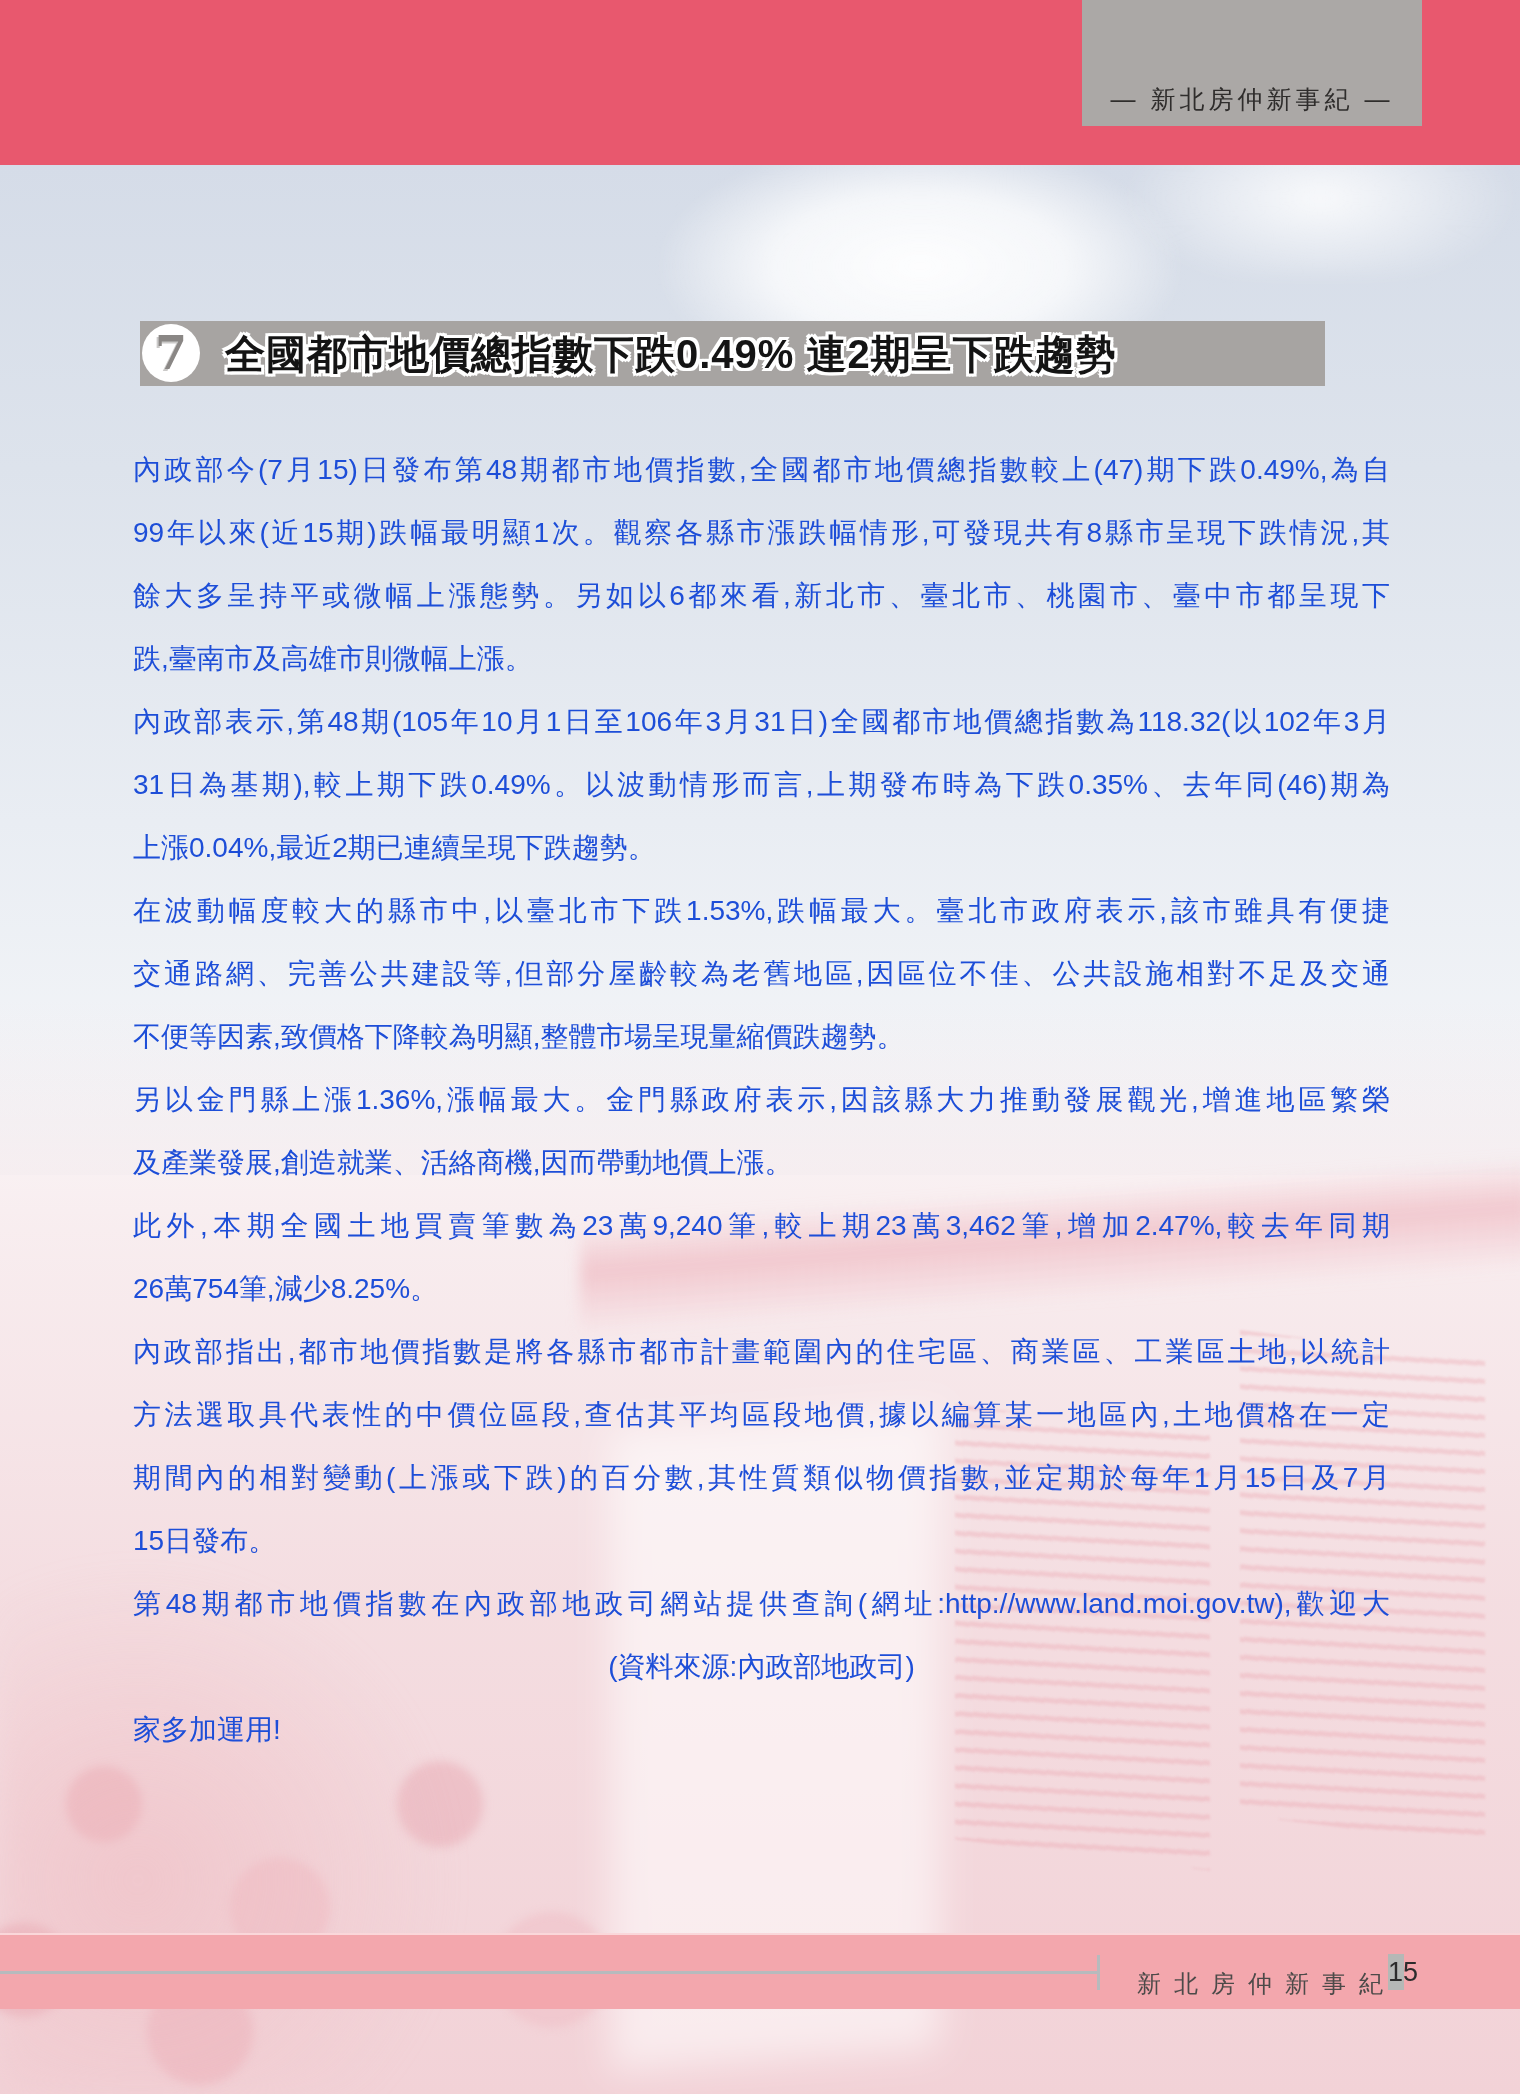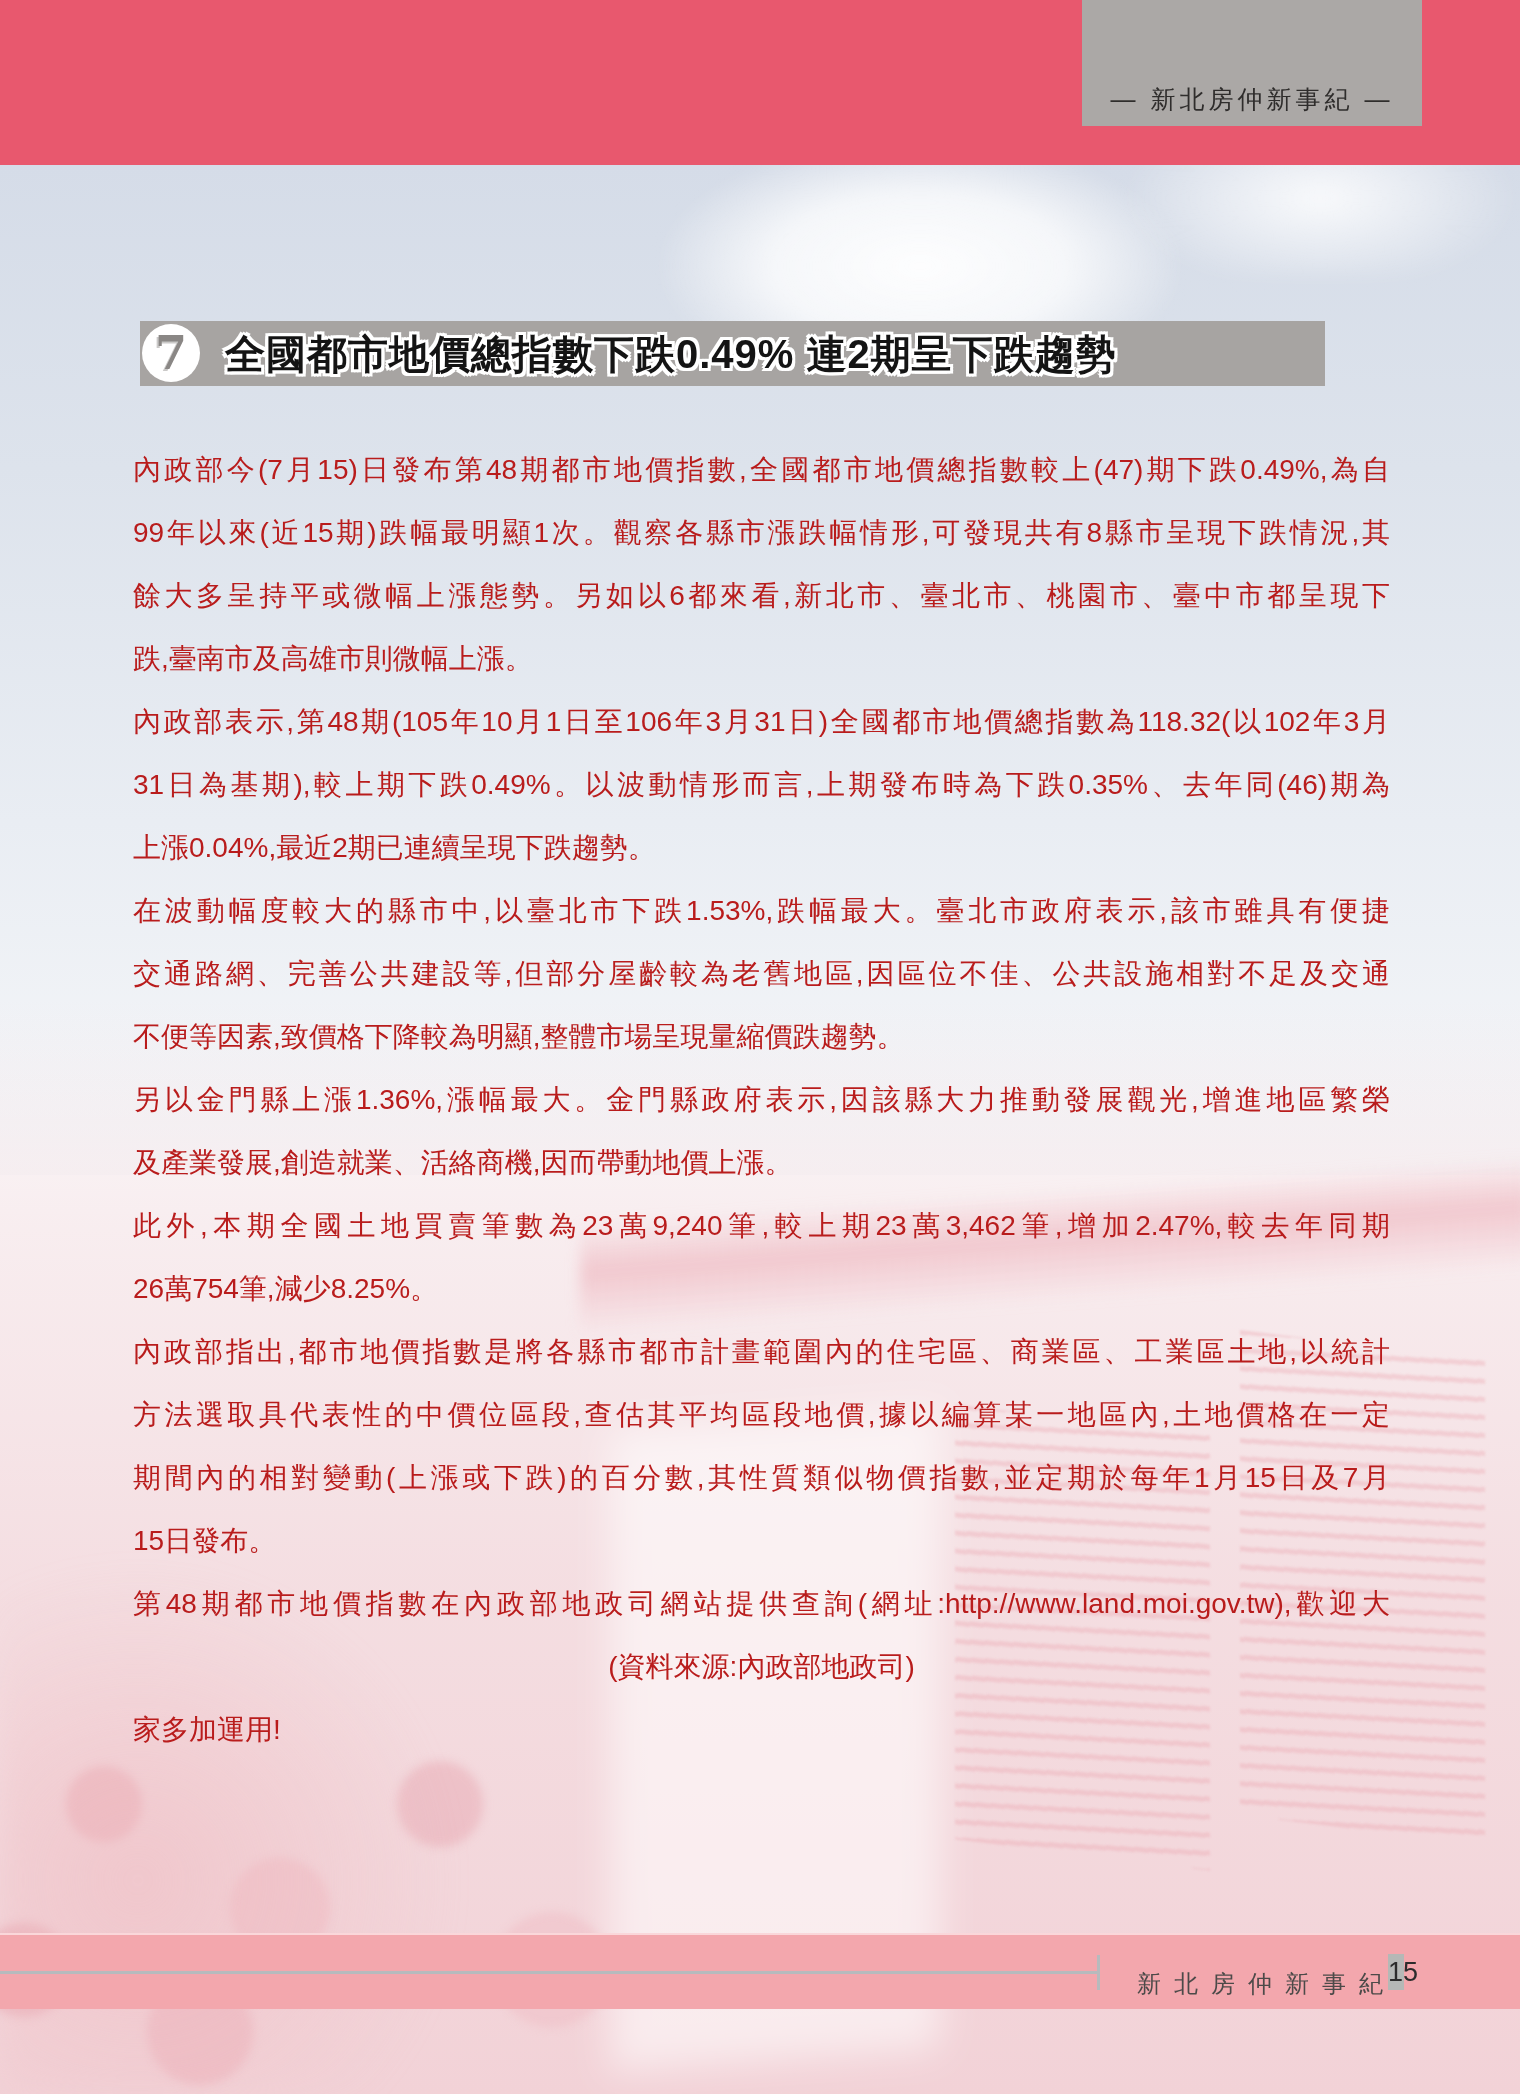--- a/index.html
+++ b/index.html
@@ -61,21 +61,21 @@
                   color:#8a8785; text-shadow:-2px 2px 0 rgba(105,102,100,.35); }
   .title-text { position:absolute; left:85px; top:0; line-height:66px; white-space:nowrap;
                 font-size:40px; font-weight:bold; letter-spacing:1px; color:#141414;
                 text-shadow:
                   -3px -3px 0 #fff, 0 -3px 0 #fff, 3px -3px 0 #fff,
                   -3px  0   0 #fff, 3px  0   0 #fff,
                   -3px  3px 0 #fff, 0  3px 0 #fff, 3px 3px 0 #fff; }
 
   
   .body-text { position:absolute; left:133px; top:438px; width:1257px; z-index:6;
-               font-size:28px; color:#b91c1c; }
+               font-size:28px; color:#1d4ed8; }
   .bline { height:63px; line-height:63px; text-align:justify; text-align-last:justify; }
   .bline.short  { text-align:left;   text-align-last:left; }
   .bline.center { text-align:center; text-align-last:center; }
 
   
   .footer-band { position:absolute; left:0; top:1933px; width:100%; height:76px; z-index:7;
                  background:#f3a7ad; border-top:2px solid rgba(255,255,255,.55); box-sizing:border-box; }
   .footer-rule { position:absolute; left:0; top:36px; width:1100px; height:3px; background:#b7babd; }
   .footer-rule::after { content:""; position:absolute; right:0; top:-16px; width:3px; height:35px; background:#b7babd; }
   .footer-journal { position:absolute; left:1137px; top:12px; line-height:74px; white-space:nowrap;

